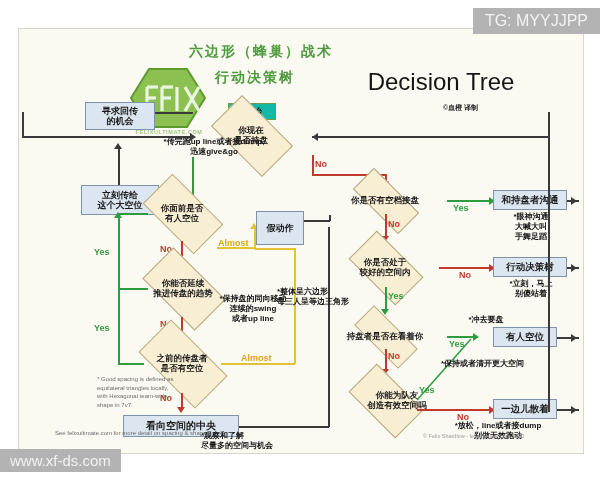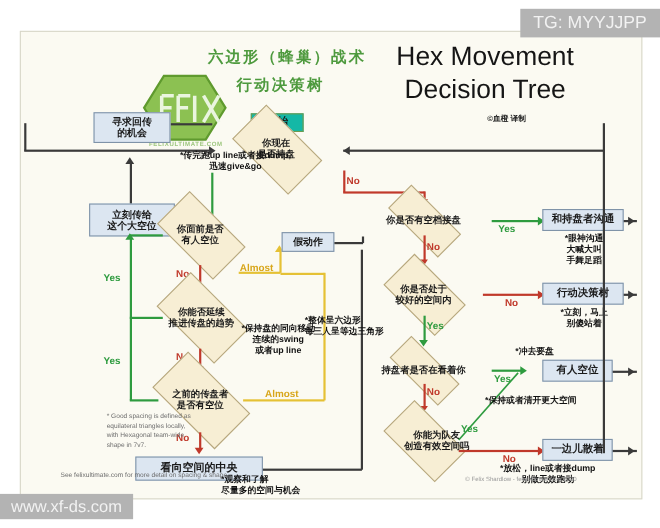--- a/index.html
+++ b/index.html
@@ -77,21 +77,20 @@
           <path d="M48,20 L48,44"></path>
           <path d="M56,20 L70,44"></path>
             <path d="M70,20 L56,44"></path>
         </g>
       </svg>
     </div>
     <div class="logo-cap">FELIXULTIMATE.COM</div>
 
     <div class="zh-title" style="left:170px;top:14px;font-size:14px;">六边形（蜂巢）战术</div>
     <div class="zh-title" style="left:196px;top:40px;font-size:14px;">行动决策树</div>
-    <div class="en-title" style="left:298px;top:10px;width:248px;font-size:24px;">Hex Movement</div>
     <div class="en-title" style="left:298px;top:40px;width:248px;font-size:24px;">Decision Tree</div>
     <div class="credit" style="left:424px;top:74px;">©血橙 译制</div>
 
     <div class="ln" style="left:233px;top:75px;width:1.5px;height:10px;"></div>
 
     <div class="ln" style="left:3px;top:107px;width:170px;height:1.5px;"></div>
     <div class="arw rt" style="left:171px;top:103.5px;"></div>
 
     <div class="ln" style="left:293px;top:107px;width:237px;height:1.5px;"></div>
     <div class="arw lt" style="left:293px;top:103.5px;"></div>
@@ -144,21 +143,21 @@
 
     <div class="ln r" style="left:162px;top:212px;width:1.5px;height:20px;"></div>
     <div class="arw dn r" style="left:158px;top:230px;"></div>
     <div class="ylabel no" style="left:141px;top:215px;">No</div>
 
     <div class="ln y" style="left:198px;top:218px;width:38px;height:1.5px;"></div>
     <div class="ln y" style="left:235px;top:199px;width:1.5px;height:20px;"></div>
     <div class="arw up" style="left:231px;top:194px;border-bottom-color:#e5c135;"></div>
     <div class="ylabel almost" style="left:199px;top:209px;">Almost</div>
 
-    <div class="box box-blue" style="left:237px;top:182px;width:48px;height:18px;font-size:9px;">假动作</div>
+    <div class="box box-blue" style="left:237px;top:182px;width:48px;height:34px;font-size:9px;">假动作</div>
 
     <div class="ln" style="left:285px;top:191px;width:26px;height:1.5px;"></div>
     <div class="ln" style="left:310px;top:186px;width:1.5px;height:6px;"></div>
 
     <div class="diamond" style="left:128px;top:238px;width:72px;height:42px;"></div>
     <div class="dlabel" style="left:110px;top:238px;width:108px;height:42px;font-size:8.5px;">
       <span style="white-space:pre-line;">你能否延续
 推进传盘的趋势</span>
     </div>
 

